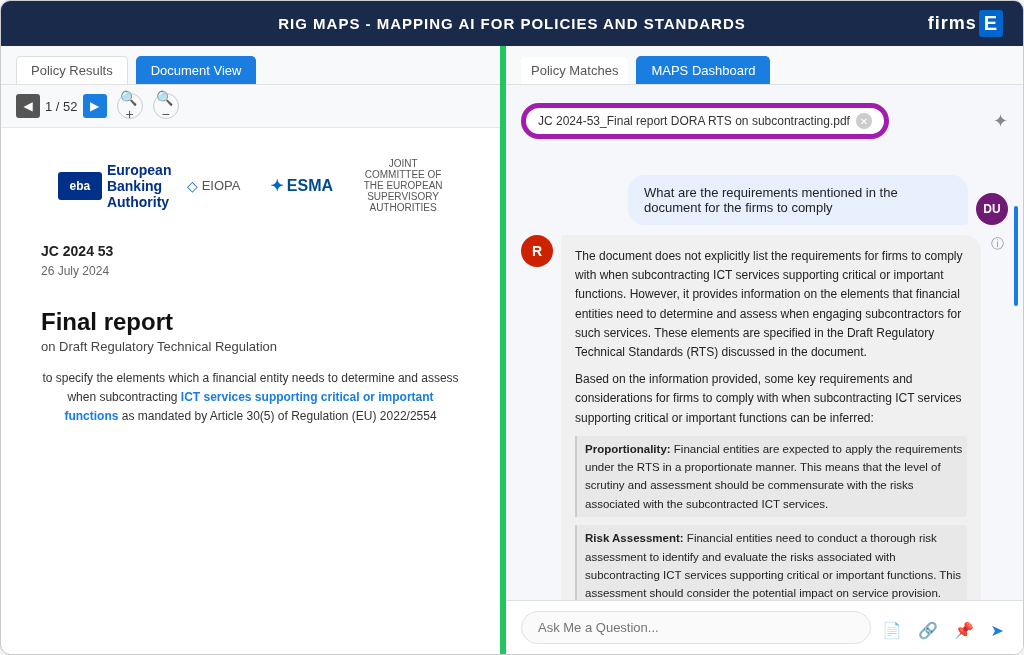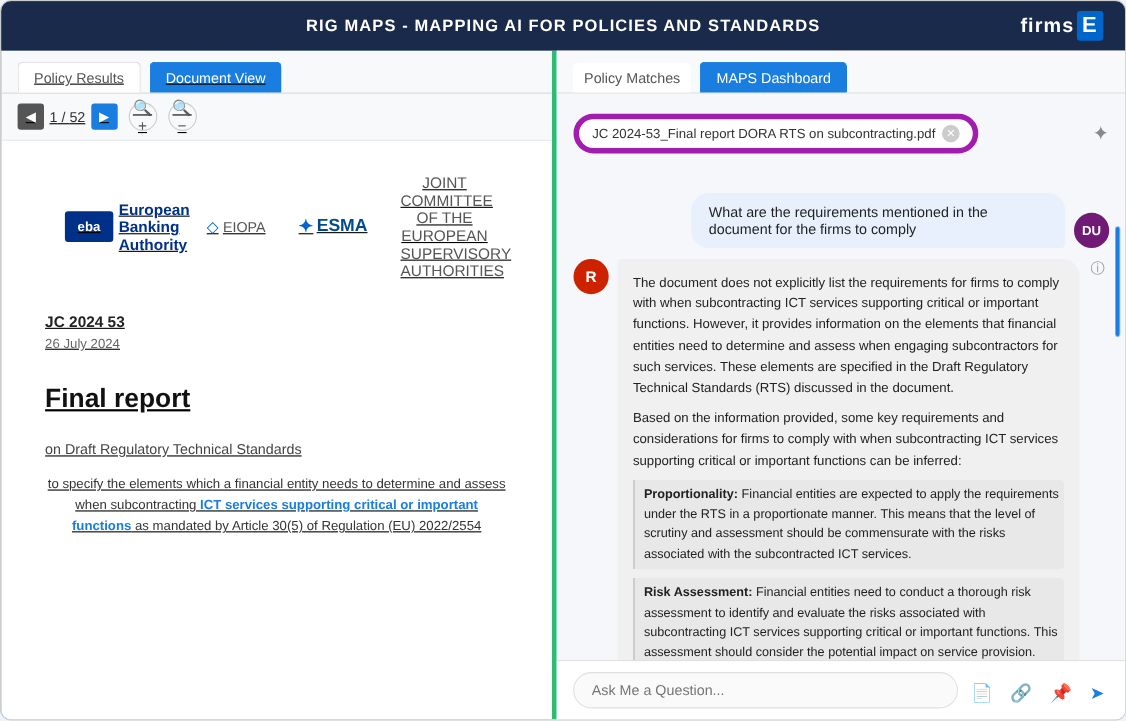--- a/index.html
+++ b/index.html
@@ -48,26 +48,25 @@
     
     .main-container {
       display: flex;
       flex: 1;
       overflow: hidden;
     }
     
     .left-panel {
       width: 505px;
       min-width: 505px;
-      background: #3b82f6;
-      border-right: 4px solid #22c55e;
+      background: #22c55e;
+      border-right: 6px solid #22c55e;
       display: flex;
       flex-direction: column;
       overflow: hidden;
-      text-decoration: underline;
     }
     .left-tabs {
       display: flex;
       align-items: center;
       padding: 10px 15px 0 15px;
       border-bottom: 1px solid #e0e0e0;
       background: #f8f9fa;
       gap: 8px;
     }
     .tab {
@@ -180,21 +179,21 @@
     .logo-esma {
       color: #004B8D;
       font-weight: bold;
       font-size: 16px;
       display: flex;
       align-items: center;
       gap: 3px;
     }
     .logo-esma-star { color: #0066cc; }
     .logo-joint {
-      font-size: 14px;
+      font-size: 10px;
       color: #555;
       max-width: 80px;
       text-align: center;
     }
     .doc-ref {
       font-size: 14px;
       color: #222;
       font-weight: bold;
       margin-bottom: 5px;
       align-self: flex-start;
@@ -202,21 +201,21 @@
     .doc-date {
       font-size: 12px;
       color: #666;
       margin-bottom: 30px;
       align-self: flex-start;
     }
     .doc-title {
       font-size: 24px;
       font-weight: bold;
       color: #111;
-      margin-bottom: 24px;
+      margin-bottom: 3px;
       align-self: flex-start;
     }
     .doc-subtitle {
       font-size: 13px;
       color: #444;
       margin-bottom: 15px;
       align-self: flex-start;
     }
     .doc-body {
       font-size: 12px;
@@ -467,21 +466,21 @@
         </div>
         <div class="logo-joint">
           JOINT COMMITTEE OF THE EUROPEAN SUPERVISORY AUTHORITIES
         </div>
       </div>
 
       <div class="doc-ref">JC 2024 53</div>
       <div class="doc-date">26 July 2024</div>
 
       <div class="doc-title">Final report</div>
-      <div class="doc-subtitle">on Draft Regulatory Technical Standards</div>
+      <div class="doc-subtitle">on Draft Regulatory Technical Regulation</div>
 
       <div class="doc-body">
         to specify the elements which a financial entity needs to determine
         and assess when subcontracting <span class="highlight">ICT services supporting critical or
         important functions</span> as mandated by Article 30(5) of Regulation
         (EU) 2022/2554
       </div>
     </div>
   </div>
 

